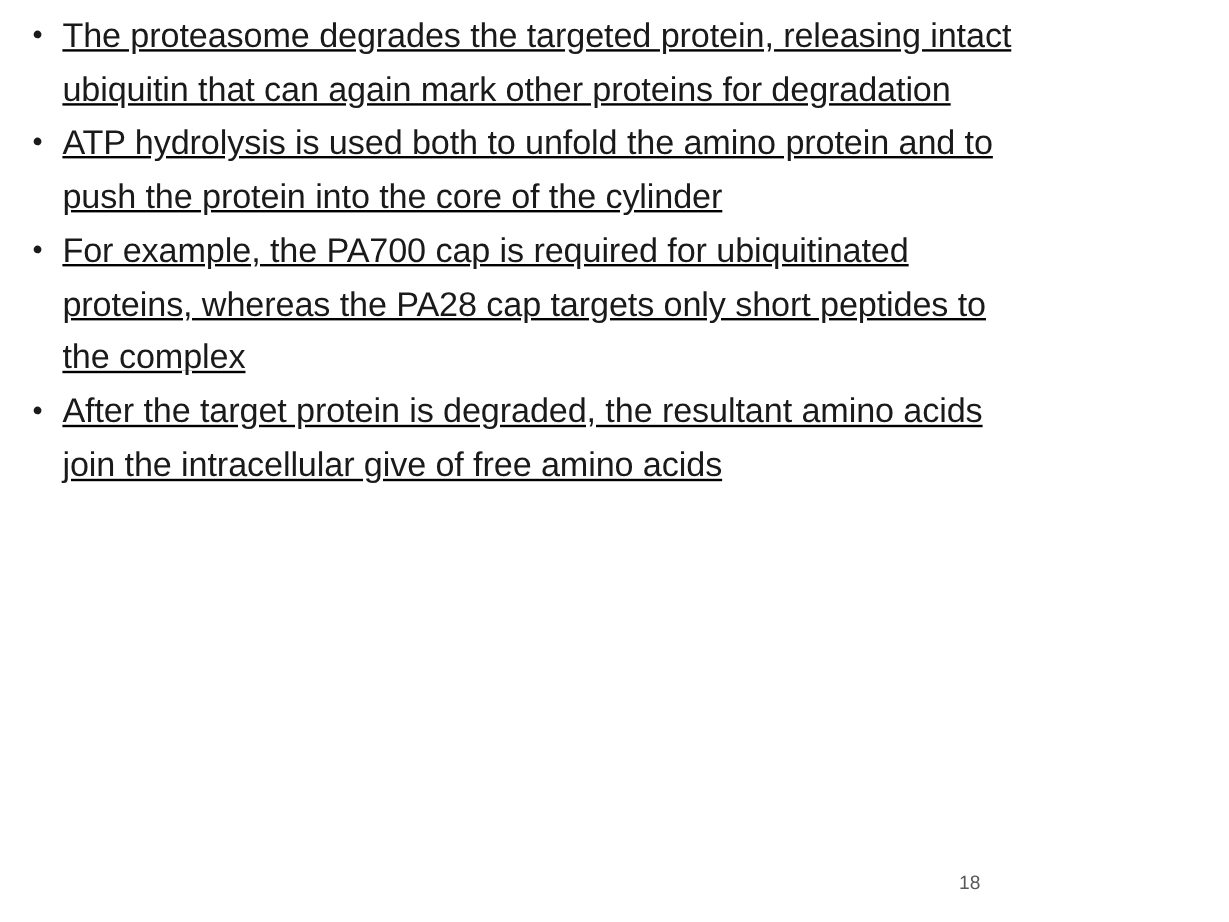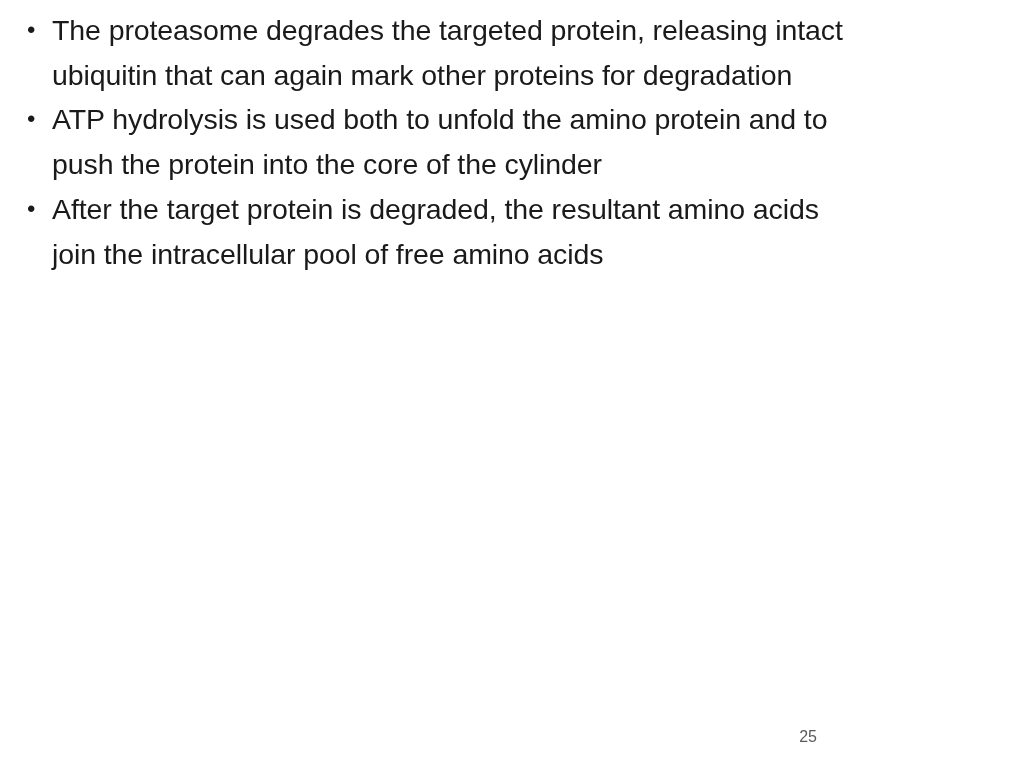--- a/index.html
+++ b/index.html
@@ -13,20 +13,21 @@
     overflow: hidden;
     font-family: "Liberation Sans", sans-serif;
     color: #000000;
   }
   .slide {
     position: relative;
     width: 875px;
     height: 768px;
     box-sizing: border-box;
     padding: 8px 30px 0 14px;
+    text-decoration: underline;
   }
   ul.bullets {
     list-style: none;
     margin: 0;
     padding: 0;
   }
   ul.bullets > li {
     position: relative;
     padding-left: 38px;
     font-size: 28.5px;
@@ -55,16 +56,17 @@
     color: #5a5a5a;
   }
 </style>
 </head>
 <body>
 
 <div class="slide">
   <ul class="bullets">
       <li><span>The proteasome degrades the targeted protein, releasing intact ubiquitin that can again mark other proteins for degradation</span></li>
       <li><span> ATP hydrolysis is used both to unfold the amino protein and to push the protein into the core of the cylinder</span></li>
-      <li><span>After the target protein is degraded, the resultant amino acids join the intracellular pool of free amino acids</span></li>
+      <li><span>For example, the PA700 cap is required for ubiquitinated proteins, whereas the PA28 cap targets only short peptides to the complex</span></li>
+      <li><span>After the target protein is degraded, the resultant amino acids join the intracellular give of free amino acids</span></li>
     </ul>
-  <div class="page-number">25</div>
+  <div class="page-number">18</div>
 </div>
 
 </body></html>

